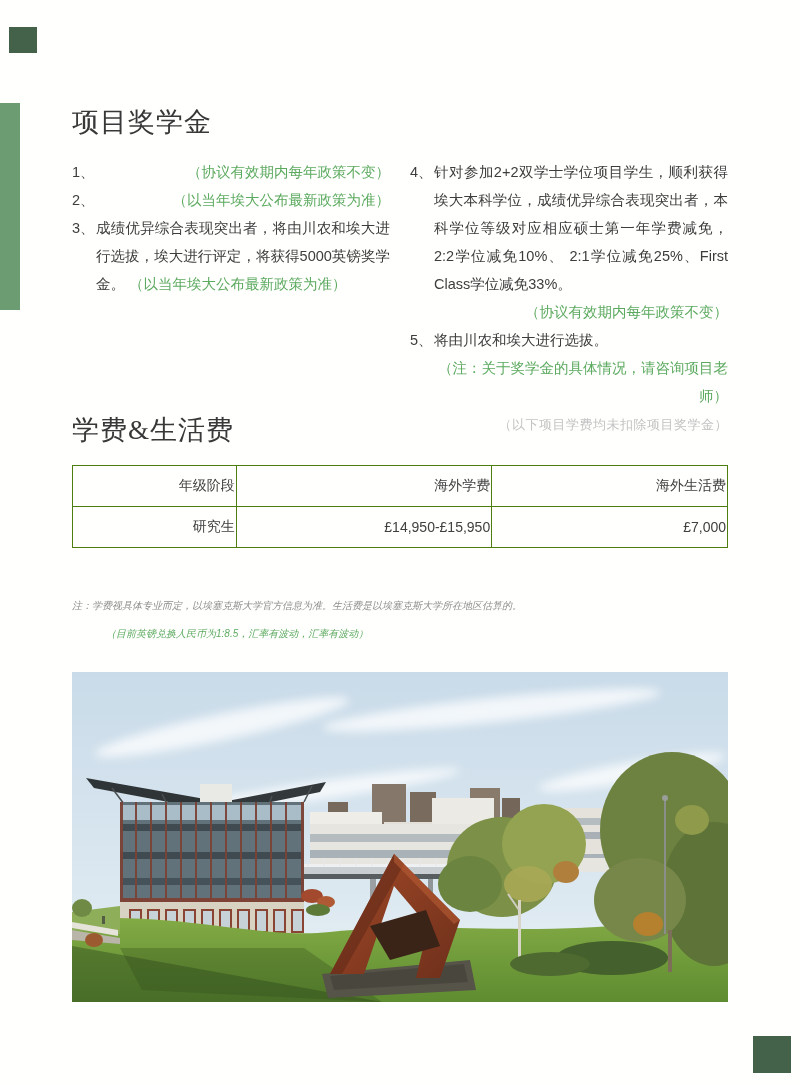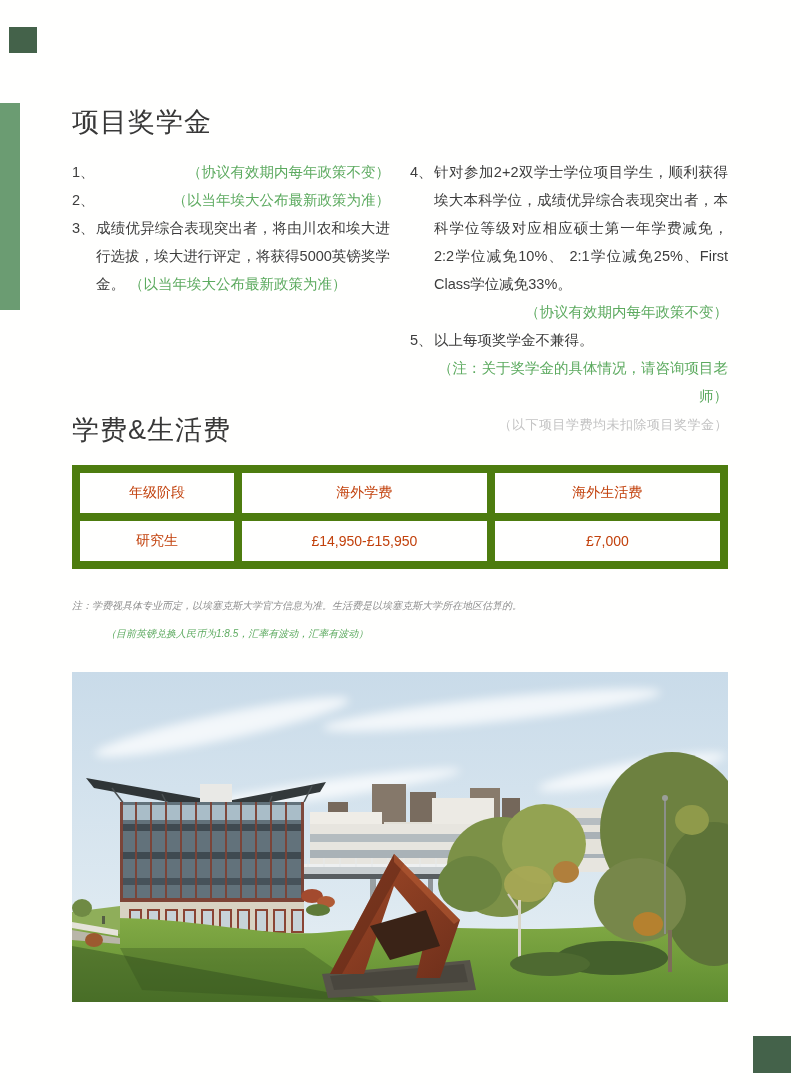--- a/index.html
+++ b/index.html
@@ -9,39 +9,39 @@
   }
   
   .corner-sq{position:absolute;background:#44624a;}
   #sq-tl{left:9px;top:27px;width:28px;height:26px;}
   #sq-br{left:753px;top:1036px;width:38px;height:37px;}
   #left-bar{position:absolute;left:0;top:103px;width:20px;height:207px;background:#6b9c72;}
 
   .content{position:absolute;left:72px;width:656px;}
 
   
-  .h1{font-size:27px;letter-spacing:1px;color:#383838;font-weight:500;}
+  .h1{font-size:27px;letter-spacing:1px;color:#383838;font-weight:500;font-family:Liberation Serif, serif;}
   #title-scholarship{top:104px;}
   #title-fees{top:412px;}
   .side-note{position:absolute;right:0;top:16px;font-size:13px;color:#c3c3c3;letter-spacing:.5px;}
 
   
   #scholarship-list{top:158px;display:flex;}
   .col{width:318px;}
   .col + .col{margin-left:20px;}
   .item{position:relative;padding-left:24px;font-size:14.5px;line-height:28px;text-align:justify;}
   .item .num{position:absolute;left:0;top:0;}
   .green{color:#5caa5f;}
   .note-block{color:#5caa5f;text-align:right;}
 
   
   #fees-table{position:absolute;left:72px;top:465px;width:656px;border-collapse:collapse;}
   #fees-table th,#fees-table td{
-    border:8px solid #4d7c0f;height:38px;text-align:center;vertical-align:middle;
-    font-size:14px;font-weight:400;color:#c2410c;
+    border:1px solid #4d7c0f;height:38px;text-align:right;vertical-align:middle;
+    font-size:14px;font-weight:400;color:#404040;
   }
   .c0{width:25%;} .c1{width:39%;} .c2{width:36%;}
 
   
   #footnote{top:592px;font-size:10px;line-height:28px;color:#8f8f8f;font-style:italic;}
   #footnote .line2{padding-left:34px;}
 
   
   #photo{position:absolute;left:72px;top:672px;width:656px;height:330px;overflow:hidden;}
   #photo svg{display:block;}
@@ -74,21 +74,21 @@
       </div>
     </div>
     <div class="col">
       <div class="item">
         <span class="num">4、</span>
         <span>针对参加2+2双学士学位项目学生，顺利获得埃大本科学位，成绩优异综合表现突出者，本科学位等级对应相应硕士第一年学费减免，2:2学位减免10%、 2:1学位减免25%、First Class学位减免33%。</span>
         <div class="note-block">（协议有效期内每年政策不变）</div>
       </div>
       <div class="item">
         <span class="num">5、</span>
-        <span>以上每项奖学金不兼得。</span>
+        <span>将由川农和埃大进行选拔。</span>
         <div class="note-block">（注：关于奖学金的具体情况，请咨询项目老师）</div>
       </div>
     </div>
   </div>
 
   <div id="title-fees" class="content h1">学费&amp;生活费</div>
   <div class="content" style="top:400px;height:40px;">
     <span class="side-note">（以下项目学费均未扣除项目奖学金）</span>
   </div>
 

